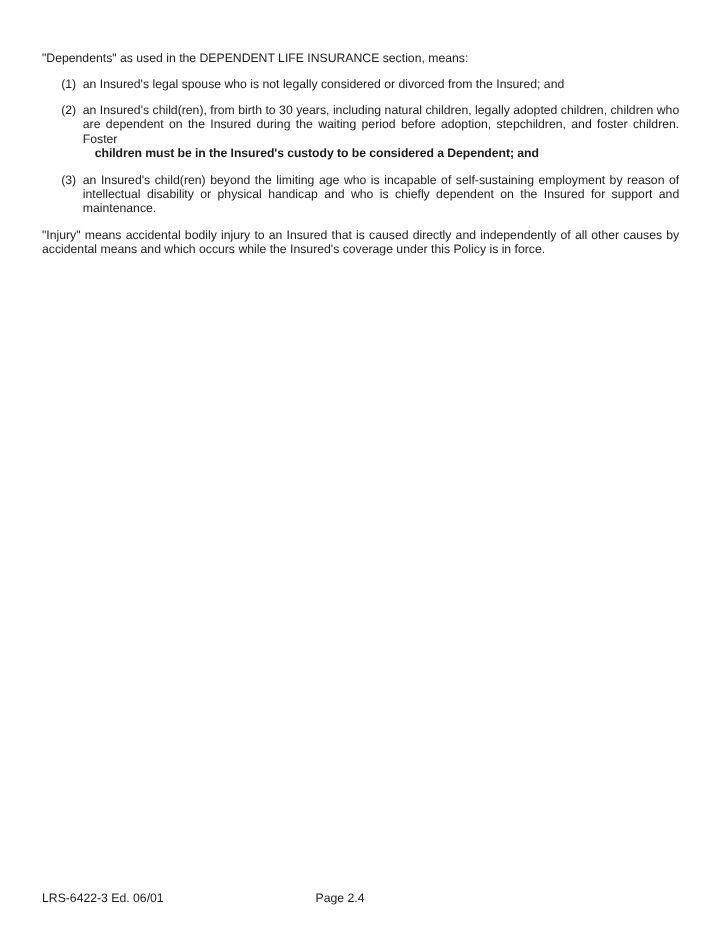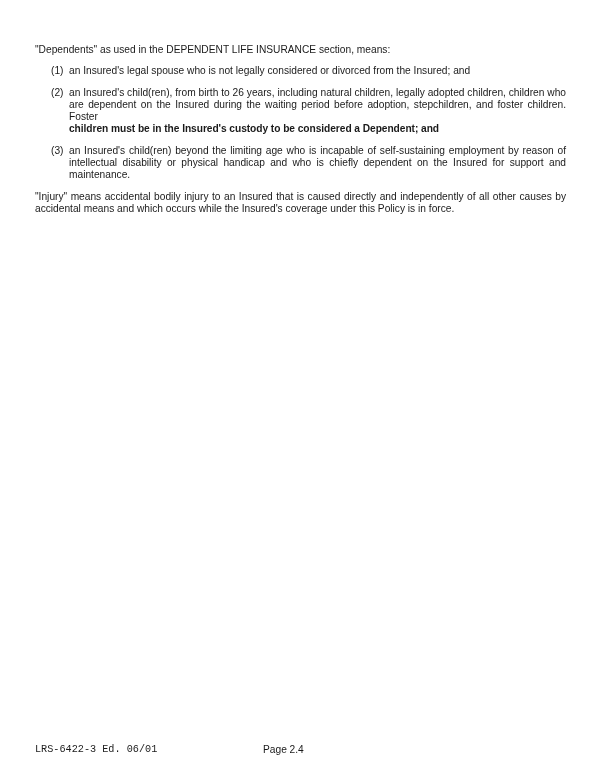--- a/index.html
+++ b/index.html
@@ -6,41 +6,41 @@
   body {
     width: 600px; height: 776px; position: relative; overflow: hidden;
     font-family: "Liberation Sans", sans-serif; color: #1a1a1a;
     font-size: 10.2px; line-height: 12.3px;
   }
   .page { position: absolute; left: 35px; top: 44px; width: 531px; }
   .intro { margin: 0 0 9px 0; white-space: nowrap; }
   .item { display: flex; margin: 0 0 9px 0; }
   .item .num { width: 18px; margin-left: 16px; flex: none; }
   .item .text { flex: 1; text-align: justify; }
-  .item .text .bold-line { font-weight: 600; letter-spacing: -0.05px; }
+  .item .text .bold-line { font-weight: 600; letter-spacing: -0.05px; margin-left: 10px; }
   .def { margin: 0; text-align: justify; }
   .footer { position: absolute; top: 744px; left: 35px; width: 400px; height: 14px; }
-  .footer .form-no { position: absolute; left: 0; top: 0; white-space: nowrap; font-family: Liberation Mono, monospace; }
+  .footer .form-no { position: absolute; left: 0; top: 0; white-space: nowrap; }
   .footer .page-no { position: absolute; left: 228px; top: 0; white-space: nowrap; }
 </style>
 </head>
 <body>
 
 <div class="page">
   <p class="intro">"Dependents" as used in the DEPENDENT LIFE INSURANCE section, means:</p>
 
   <div class="item">
     <span class="num">(1)</span>
     <span class="text">an Insured's legal spouse who is not legally considered or divorced from the Insured; and</span>
   </div>
 
   <div class="item">
     <span class="num">(2)</span>
     <span class="text">
-      <span>an Insured's child(ren), from birth to 26 years, including natural children, legally adopted children, children who are dependent on the Insured during the waiting period before adoption, stepchildren, and foster children.  Foster</span><br>
+      <span>an Insured's child(ren), from birth to 30 years, including natural children, legally adopted children, children who are dependent on the Insured during the waiting period before adoption, stepchildren, and foster children.  Foster</span><br>
       <span class="bold-line">children must be in the Insured's custody to be considered a Dependent; and</span>
     </span>
   </div>
 
   <div class="item">
     <span class="num">(3)</span>
     <span class="text">an Insured's child(ren) beyond the limiting age who is incapable of self-sustaining employment by reason of intellectual disability or physical handicap and who is chiefly dependent on the Insured for support and maintenance.</span>
   </div>
 
   <p class="def">"Injury" means accidental bodily injury to an Insured that is caused directly and independently of all other causes by accidental means and which occurs while the Insured's coverage under this Policy is in force.</p>

